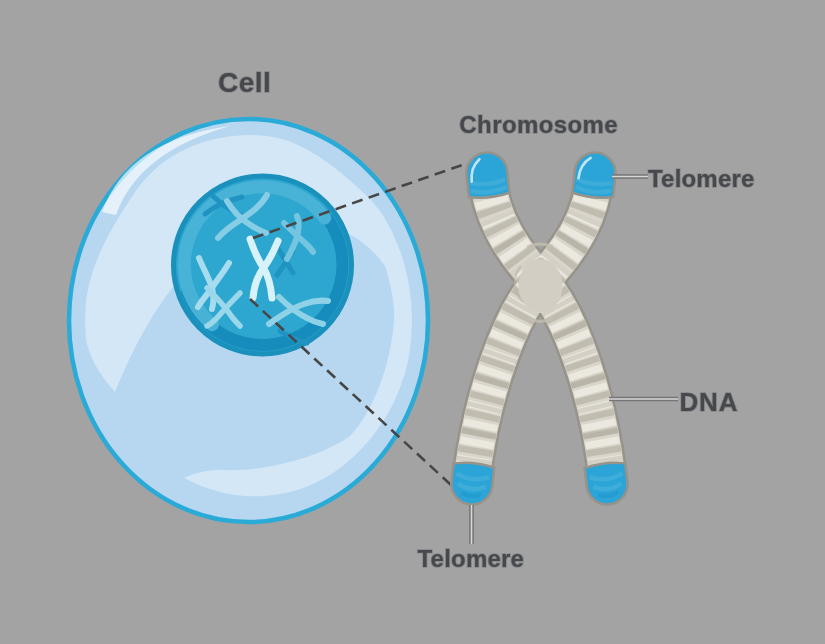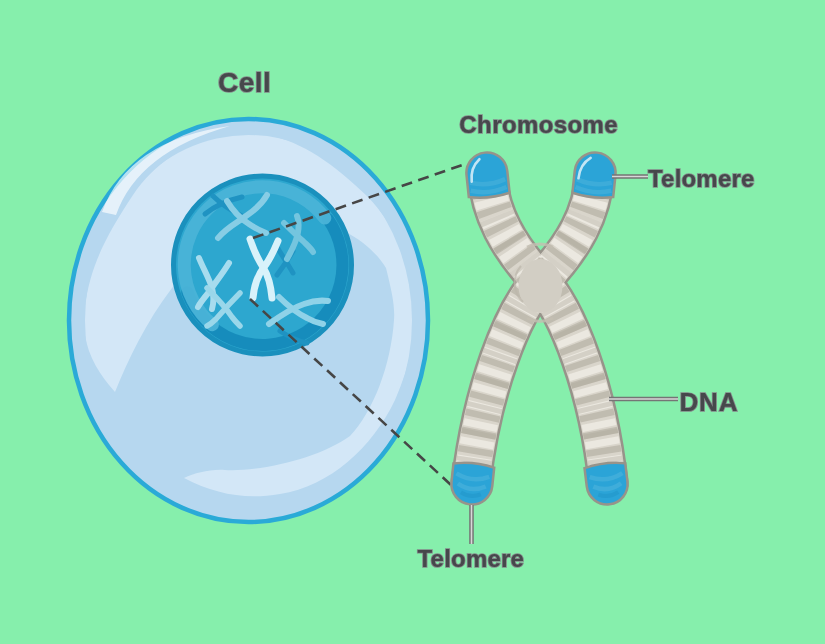--- a/index.html
+++ b/index.html
@@ -1,16 +1,16 @@
 <!DOCTYPE html>
 <html><head>
 <meta charset="utf-8">
 <style>
   html,body{margin:0;padding:0;background:#000;}
-  #stage{position:relative;width:825px;height:644px;background:#86efac;overflow:hidden;}
+  #stage{position:relative;width:825px;height:644px;background:#a3a3a3;overflow:hidden;}
   svg{position:absolute;top:0;left:0;}
   text{font-family:"Liberation Sans",sans-serif;font-weight:bold;}
 </style>
 </head>
 <body>
 <div id="stage">
 <svg width="825" height="644" viewBox="0 0 825 644">
 
   <defs>
     <clipPath id="cellInner">

